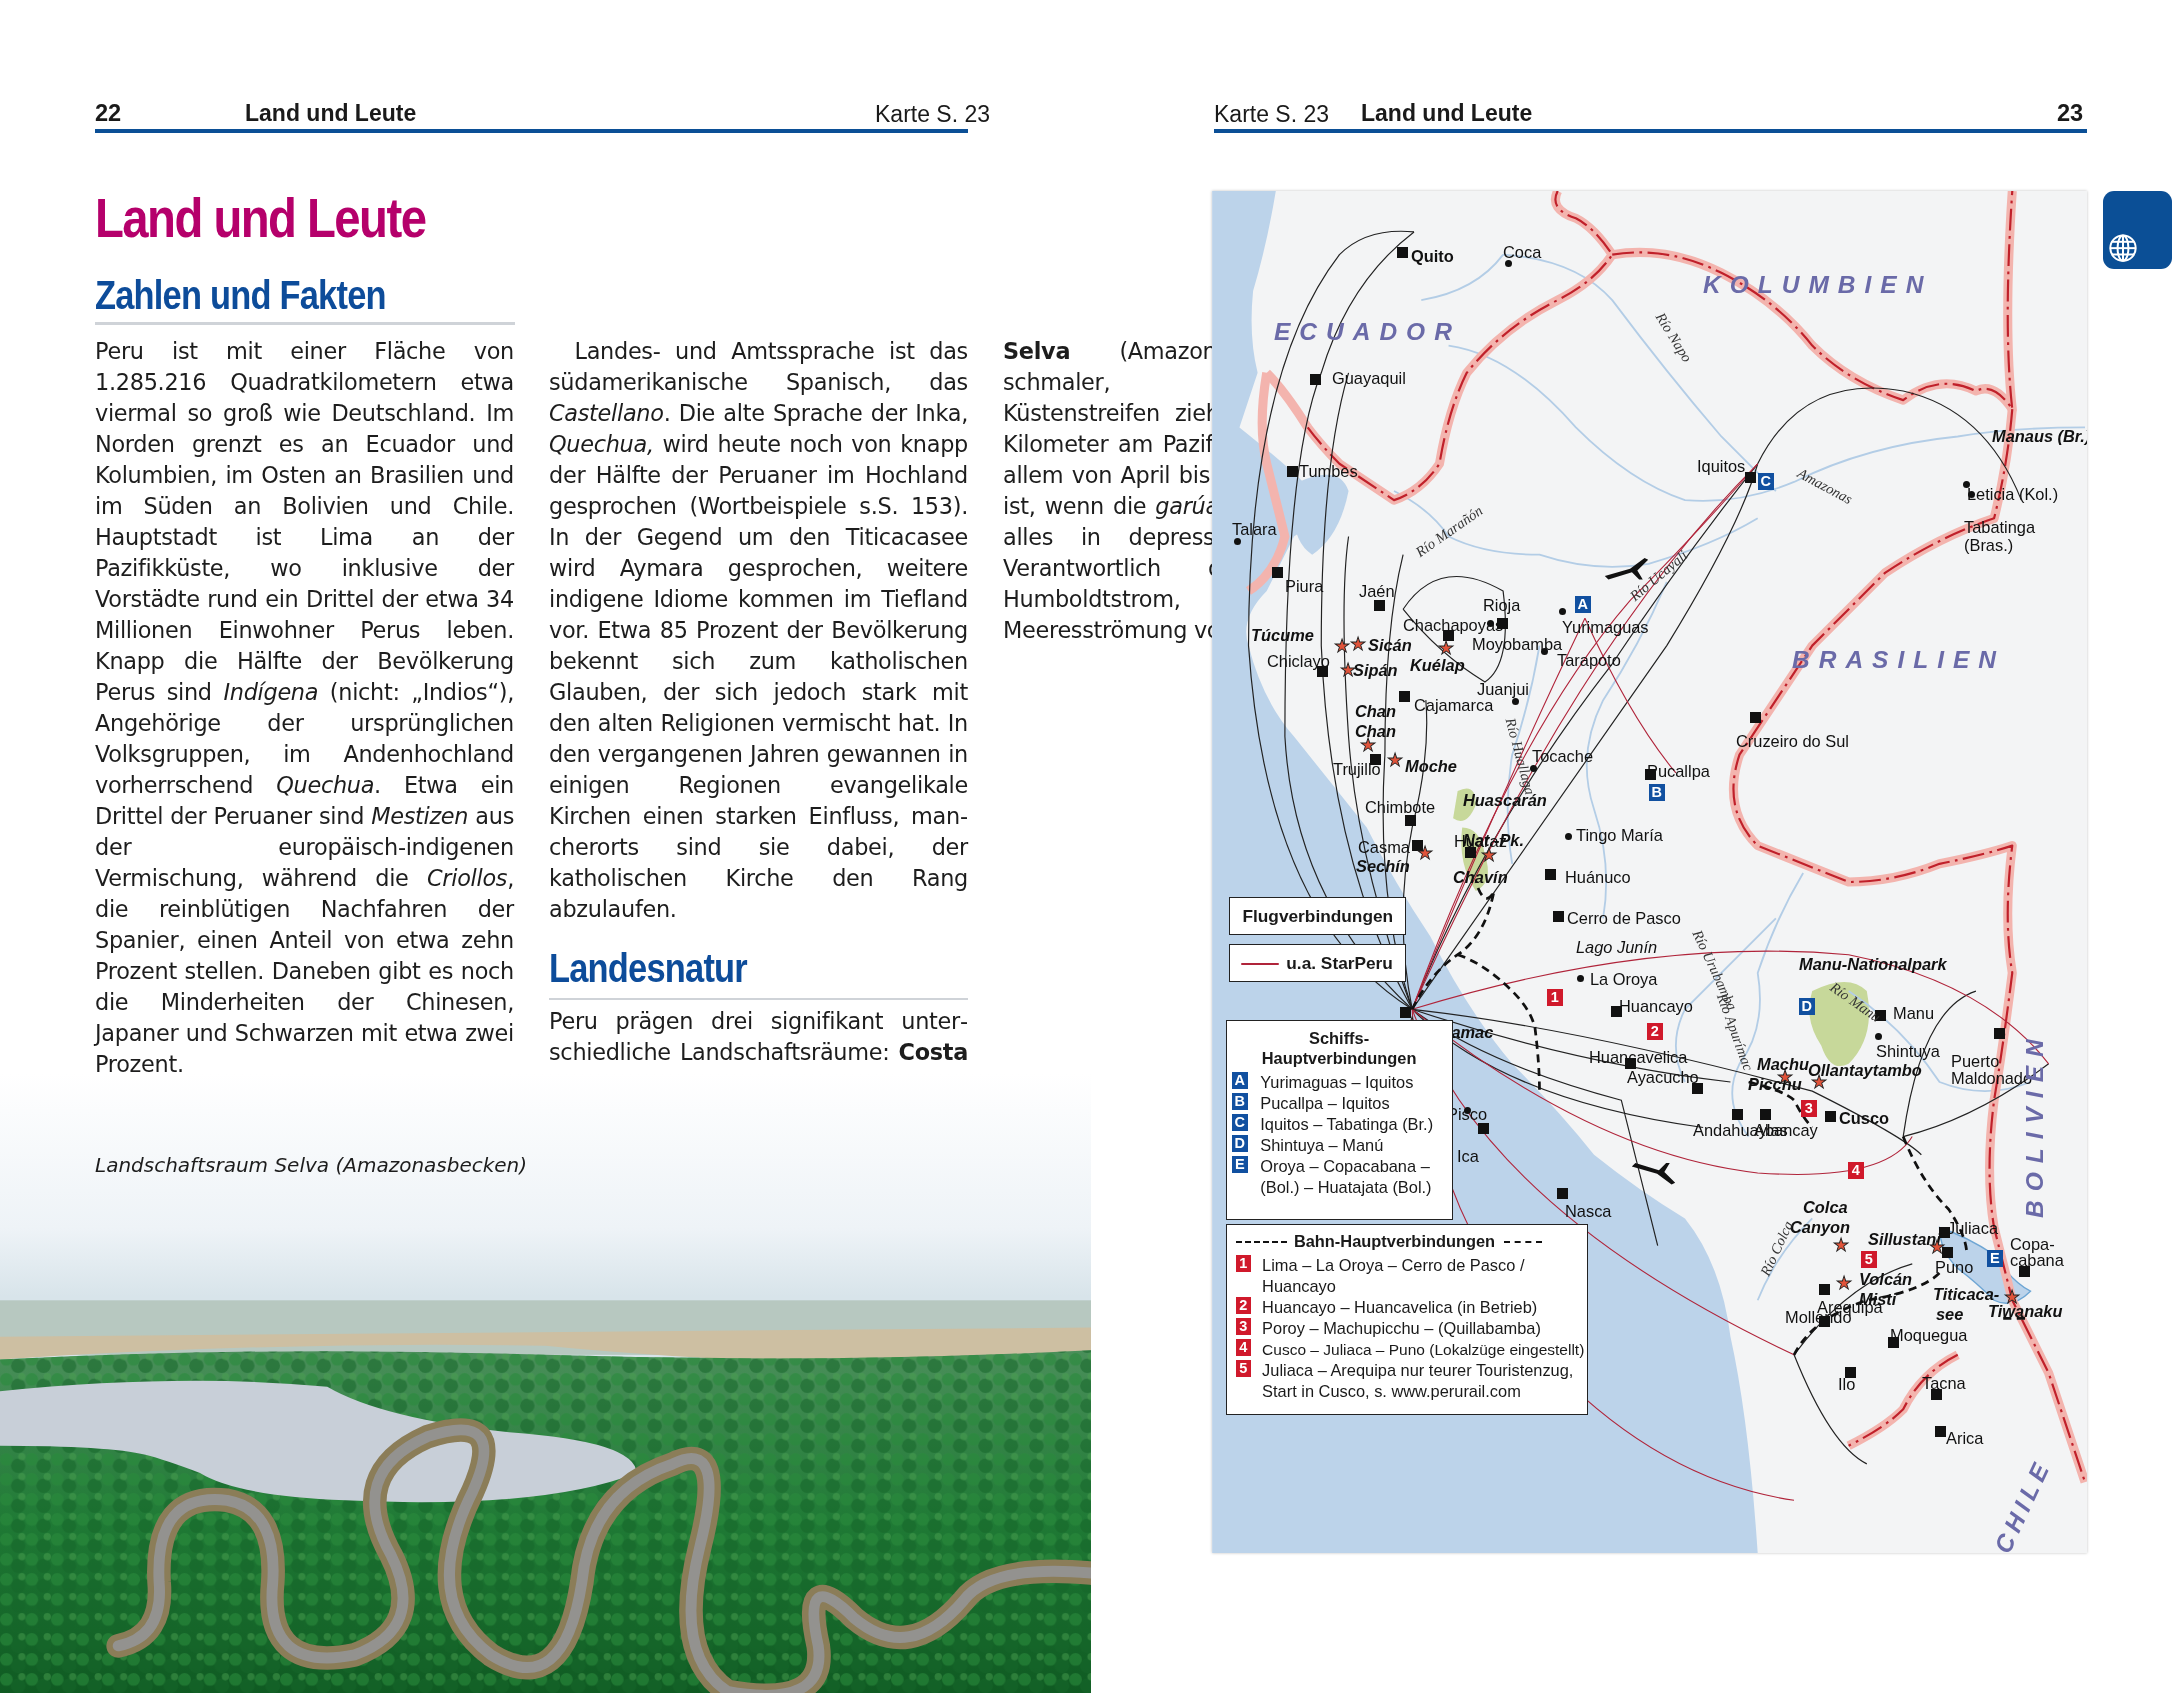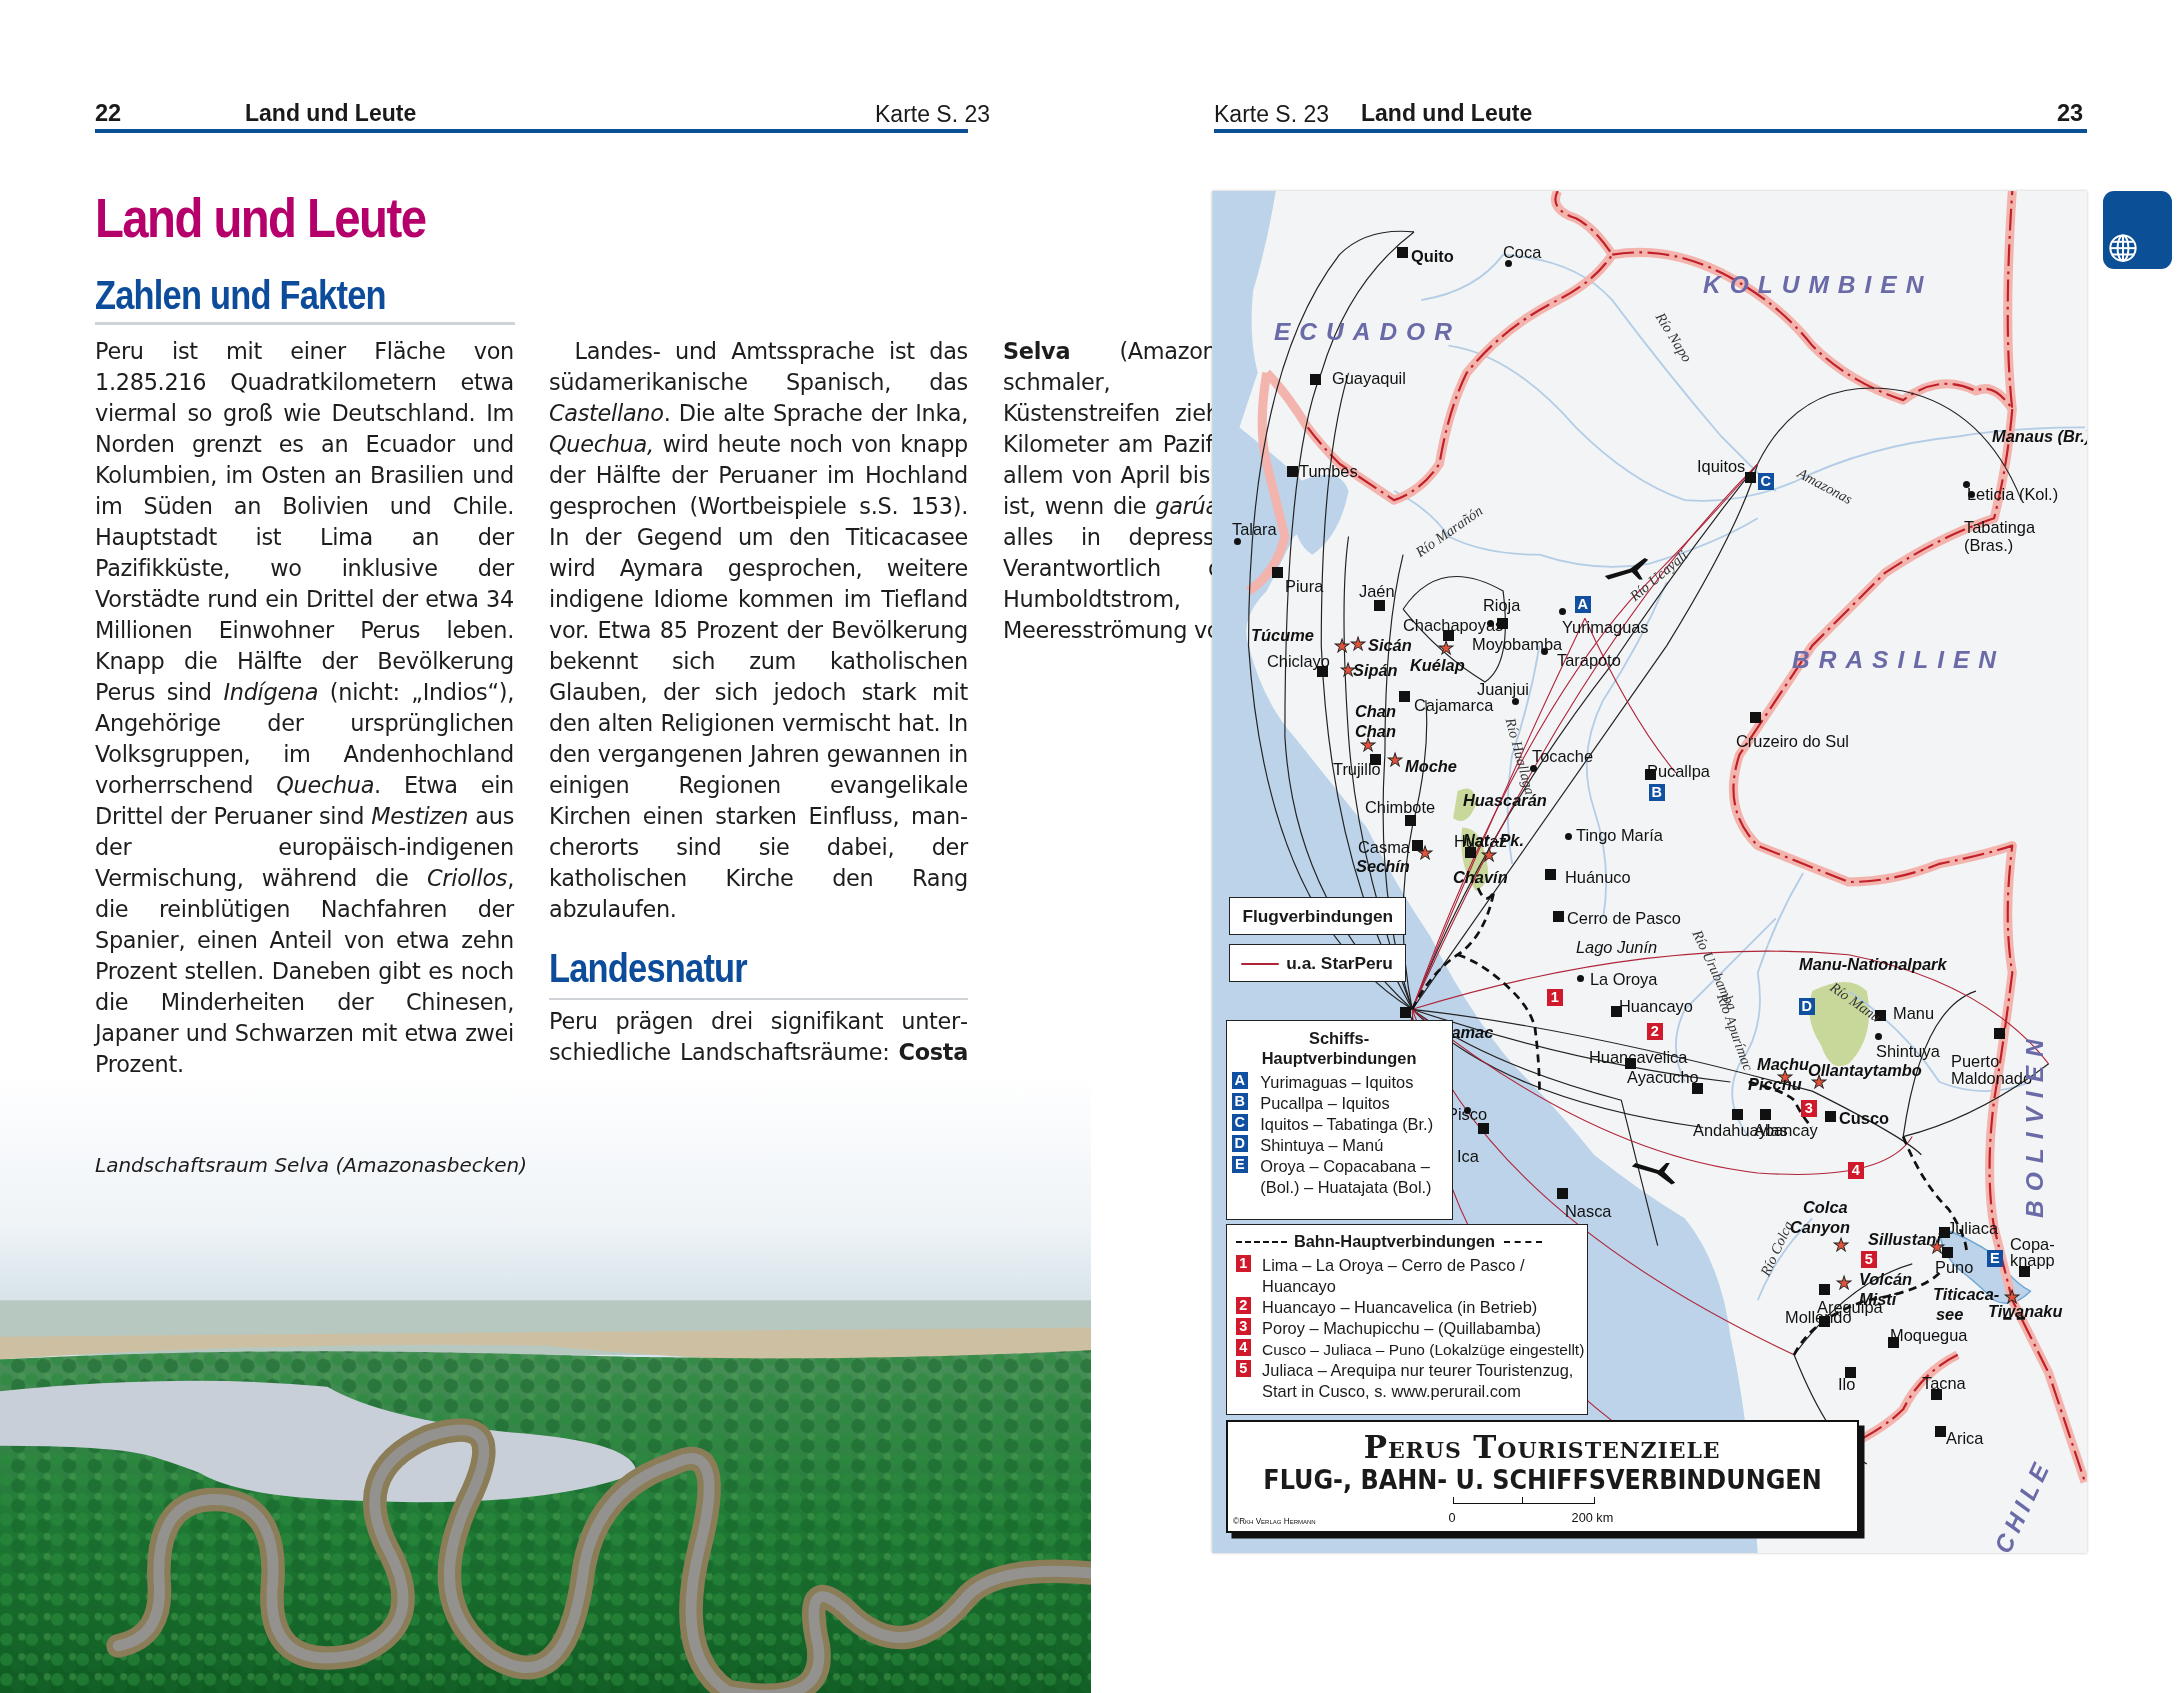--- a/index.html
+++ b/index.html
@@ -274,21 +274,21 @@
       <div style="position: absolute; left: 663px; top: 842px; width: 7.3px; height: 7.3px; background: rgb(17, 17, 17); border-radius: 50%;"></div>
       <div class="lbl " style="left: 739px; top: 861px;">Puerto</div>
       <div style="position: absolute; left: 782px; top: 837px; width: 11px; height: 11px; background: rgb(17, 17, 17);"></div>
       <div class="lbl " style="left: 739px; top: 878px;">Maldonado</div>
       <div class="lbl " style="left: 735px; top: 1028px;">Juliaca</div>
       <div style="position: absolute; left: 727px; top: 1036px; width: 11px; height: 11px; background: rgb(17, 17, 17);"></div>
       <div class="lbl " style="left: 723px; top: 1067px;">Puno</div>
       <div style="position: absolute; left: 730px; top: 1056px; width: 11px; height: 11px; background: rgb(17, 17, 17);"></div>
       <div class="lbl " style="left: 798px; top: 1044px;">Copa-</div>
       <div style="position: absolute; left: 807px; top: 1075px; width: 11px; height: 11px; background: rgb(17, 17, 17);"></div>
-      <div class="lbl " style="left: 798px; top: 1060px;">knapp</div>
+      <div class="lbl " style="left: 798px; top: 1060px;">cabana</div>
       <div class="lbl " style="left: 605px; top: 1107px;">Arequipa</div>
       <div style="position: absolute; left: 607px; top: 1093px; width: 11px; height: 11px; background: rgb(17, 17, 17);"></div>
       <div class="lbl " style="left: 573px; top: 1117px;">Mollendo</div>
       <div style="position: absolute; left: 607px; top: 1125px; width: 11px; height: 11px; background: rgb(17, 17, 17);"></div>
       <div class="lbl " style="left: 678px; top: 1135px;">Moquegua</div>
       <div style="position: absolute; left: 676px; top: 1146px; width: 11px; height: 11px; background: rgb(17, 17, 17);"></div>
       <div class="lbl " style="left: 626px; top: 1184px;">Ilo</div>
       <div style="position: absolute; left: 633px; top: 1176px; width: 11px; height: 11px; background: rgb(17, 17, 17);"></div>
       <div class="lbl " style="left: 710px; top: 1183px;">Tacna</div>
       <div style="position: absolute; left: 719px; top: 1198px; width: 11px; height: 11px; background: rgb(17, 17, 17);"></div>
@@ -446,29 +446,20 @@
           <span class="badge-red">5</span>
           <span>Juliaca – Arequipa nur teurer Touristenzug,</span>
         </div>
         <div class="leg-row" style="font-size: 16.4px;">
           <span class="badge-red" style="visibility: hidden;"></span>
           <span>Start in Cusco, s. www.perurail.com</span>
         </div>
       </div>
   </div>
 
-  <div class="title-box" style="left:13.6px;top:1229px;width:629px;height:109px;">
-    <div class="title-line1" style="margin-top:7.3px;">Perus Touristenziele</div>
-    <div class="title-line2">FLUG-, BAHN- U. SCHIFFSVERBINDUNGEN</div>
-    <div style="position:absolute;left:225px;top:75px;width:140px;height:5.5px;border:1.8px solid #111;border-top:none;"></div>
-    <div style="position:absolute;left:294px;top:75px;width:1.8px;height:5.5px;background:#111;"></div>
-    <div class="lbl" style="left:221px;top:87px;font-size:12.7px;">0</div>
-    <div class="lbl" style="left:344px;top:87px;font-size:12.7px;">200 km</div>
-    <div class="lbl" style="left:5.5px;top:91px;font-size:8.2px;font-variant:small-caps;">©Rkh Verlag Hermann</div>
-  </div>
 
   <svg class="abs" style="left:391px;top:365px;" width="47" height="25.5" viewBox="0 0 52 28">
     <path d="M2 22 L30 14 L46 2 L50 4 L38 16 L44 26 L40 26 L32 18 L6 26 Z" fill="#111"></path>
   </svg>
   <svg class="abs" style="left:418px;top:970px;" width="47" height="25.5" viewBox="0 0 52 28">
     <path d="M2 6 L30 14 L46 26 L50 24 L38 12 L44 2 L40 2 L32 10 L6 2 Z" fill="#111"></path>
   </svg>
 </div>
 
 

